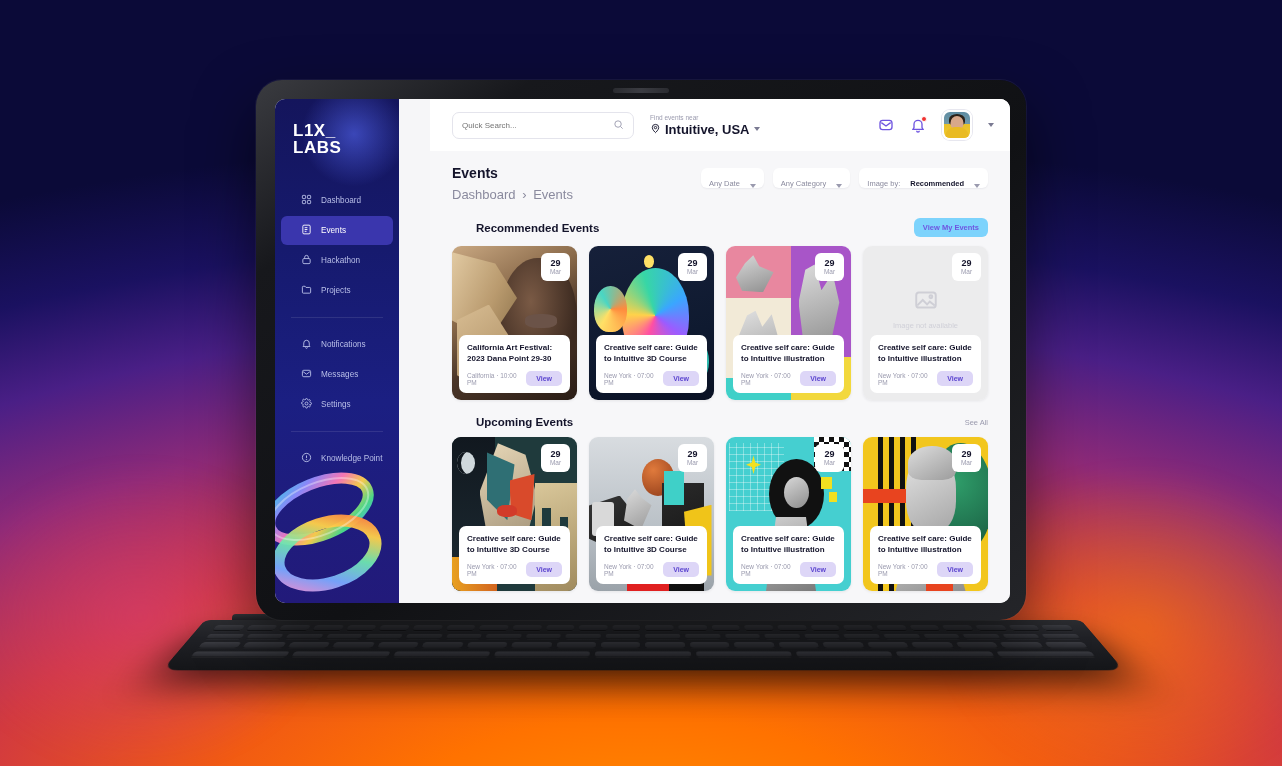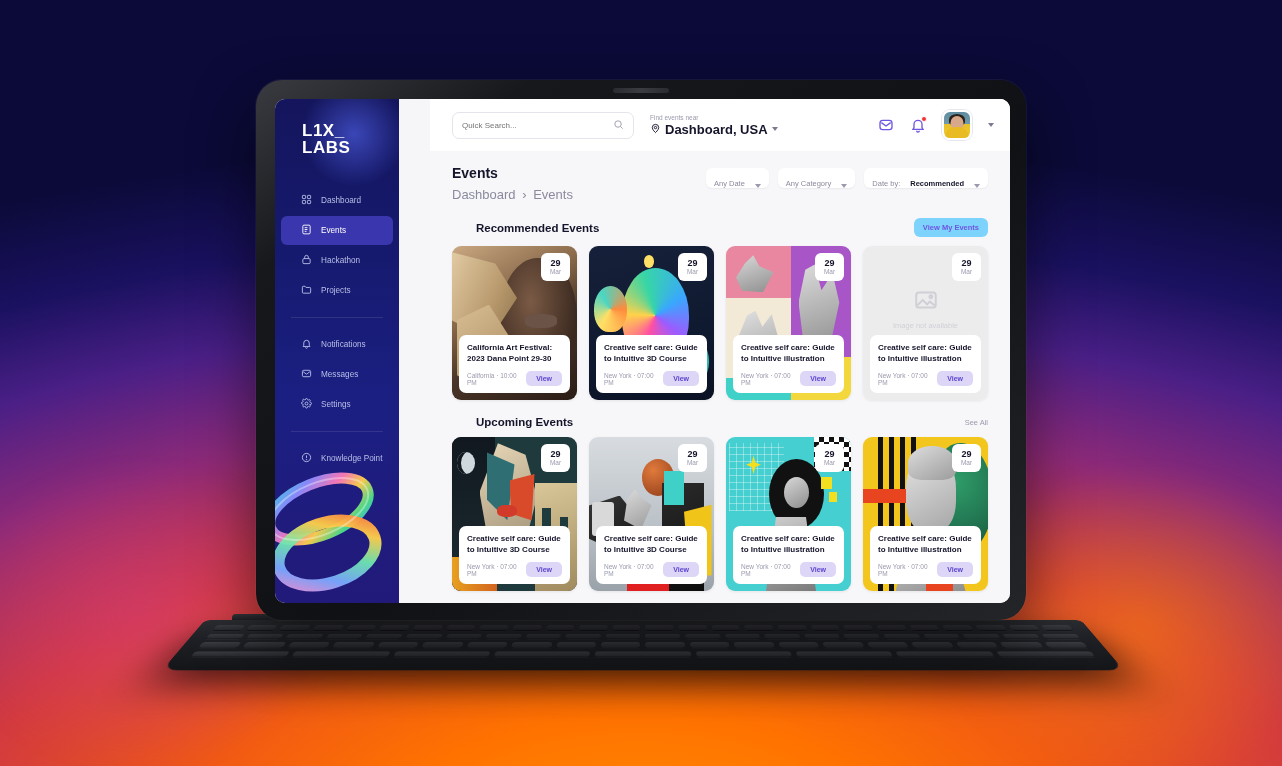--- a/index.html
+++ b/index.html
@@ -73,21 +73,21 @@
     width: 124px; flex: 0 0 124px; position: relative; overflow: hidden;
     background: linear-gradient(180deg, #14155c 0%, #161a6e 30%, #1b1f82 60%, #221a7a 100%);
     display: flex; flex-direction: column;
   }
   .sb-glow {
     position: absolute; right: -30px; top: -40px; width: 150px; height: 150px;
     background: radial-gradient(closest-side, rgba(90,110,255,.55), rgba(90,110,255,0) 70%);
   }
   .logo {
     color: #fff; font-weight: 800; letter-spacing: .5px;
-    font-size: 17px; line-height: 15px; padding: 24px 0 0 27px; position: relative; z-index: 2;
+    font-size: 17px; line-height: 15px; padding: 24px 0 0 18px; position: relative; z-index: 2;
   }
   .logo .l2 { display: block; margin-top: 2px; }
   .nav { margin-top: 30px; position: relative; z-index: 2; }
   .nav-item {
     display: flex; align-items: center; gap: 9px;
     padding: 8px 10px 8px 20px; margin: 1px 6px;
     color: #b9bfe8; font-size: 8.2px; border-radius: 6px; cursor: pointer;
   }
   .nav-item.active { background: #3a36ad; color: #fff; }
   .nav-item svg { width: 11px; height: 11px; flex: 0 0 11px; }
@@ -411,21 +411,21 @@
           </div>
           <div>
             <div class="loc-label">Find events near</div>
             <div class="loc-val">
               <span>
                 <svg viewBox="0 0 24 24" fill="none" stroke="currentColor" stroke-width="2">
                     <path d="M12 21s7-6.2 7-11a7 7 0 1 0-14 0c0 4.8 7 11 7 11z"></path>
                     <circle cx="12" cy="10" r="2.6"></circle>
                   </svg>
               </span>
-              <span>Dashboard, USA</span>
+              <span>Intuitive, USA</span>
               <span class="caret"></span>
             </div>
           </div>
           <div class="topbar-right">
             <div class="ic-btn">
               <svg viewBox="0 0 24 24" fill="none" stroke="currentColor" stroke-width="2">
                   <rect x="3" y="5" width="18" height="14" rx="4"></rect>
                   <path d="M5 8.5l7 5 7-5"></path>
                 </svg>
             </div>
@@ -458,21 +458,21 @@
             <div class="filters">
               <div class="filter">
                 <span>Any Date</span>
                 <span class="caret"></span>
               </div>
               <div class="filter">
                 <span>Any Category</span>
                 <span class="caret"></span>
               </div>
               <div class="filter">
-                <span>Date by:</span>
+                <span>Image by:</span>
                 <b>Recommended</b>
                 <span class="caret"></span>
               </div>
             </div>
           </div>
 
           <div class="sec-head">
             <div class="sec-title">Recommended Events</div>
             <button class="btn-soft">View My Events</button>
           </div>

